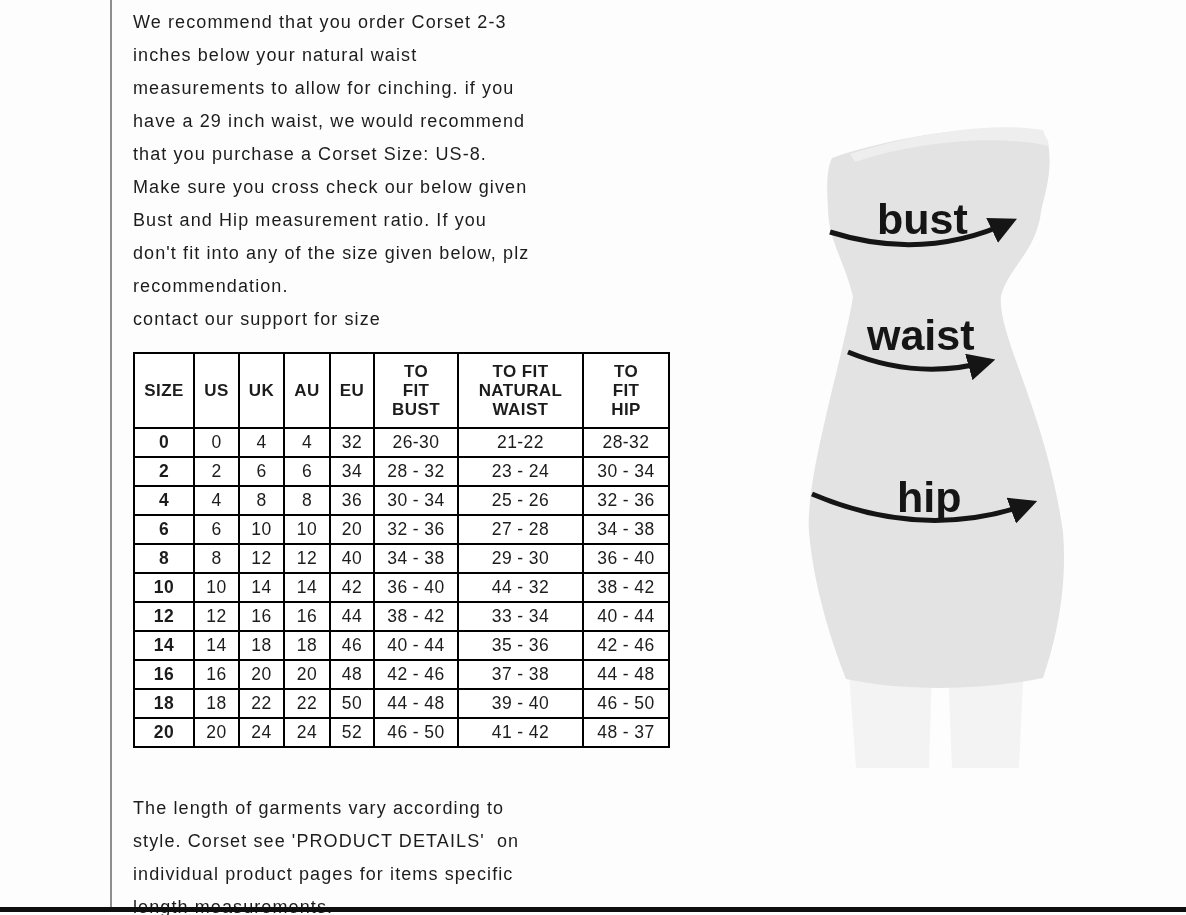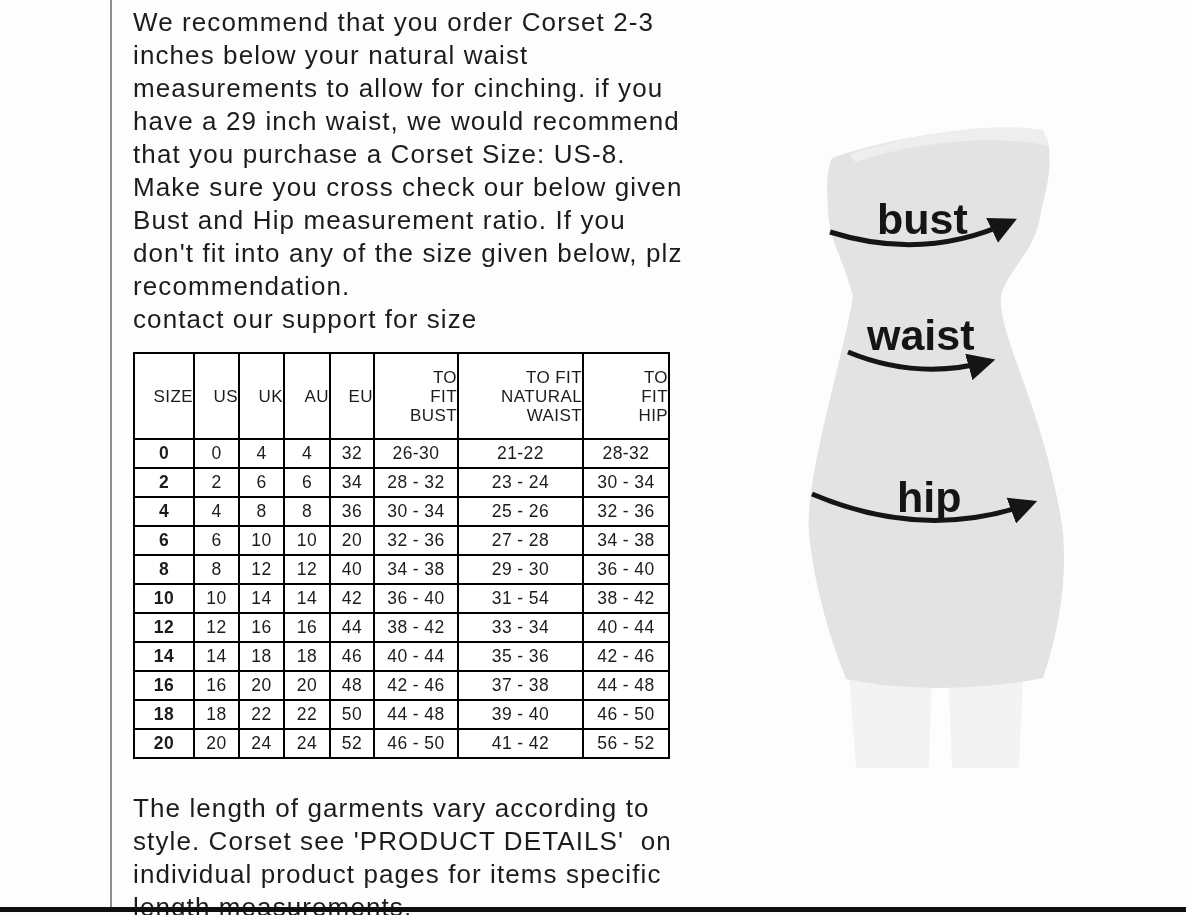--- a/index.html
+++ b/index.html
@@ -26,21 +26,21 @@
     position:absolute;left:110px;top:0;width:2px;height:907px;
     background:var(--divider);
   }
   .bottom-bar{
     position:absolute;left:0;top:907px;width:1186px;height:5px;
     background:var(--bottom_bar);
   }
   .paragraph{
     position:absolute;left:133px;
     color:var(--text);
-    font-size:26px;line-height:33px;letter-spacing:1.1px;
+    font-size:18px;line-height:33px;letter-spacing:1.1px;
   }
   .intro{top:6px;}
   .footer{top:792px;}
   .para-line{white-space:pre;}
   table.size-table{
     position:absolute;left:133px;top:352px;
     border-collapse:collapse;table-layout:fixed;width:535px;
     color:var(--text);
   }
   .size-table col.c0{width:60px;}
@@ -50,25 +50,24 @@
   .size-table col.c4{width:44px;}
   .size-table col.c5{width:84px;}
   .size-table col.c6{width:125px;}
   .size-table col.c7{width:86px;}
   .size-table th,.size-table td{
     border:2px solid var(--table_border);
     text-align:center;vertical-align:middle;
     background:#fff;
   }
   .size-table th{
-    height:86px;
-    font-size:17px;font-weight:normal;line-height:19px;
+    height:75px;
+    font-size:17px;font-weight:bold;line-height:19px;
     letter-spacing:0.4px;
     white-space:pre-line;
-    text-align:right;
   }
   .size-table td{
     height:29px;
     font-size:17.5px;font-weight:normal;
     letter-spacing:0.4px;
   }
   .size-table td.size-col{font-weight:bold;}
   .figure-wrap{
     position:absolute;left:760px;top:100px;width:426px;height:720px;
   }
@@ -177,21 +176,21 @@
           <td>29 - 30</td>
           <td>36 - 40</td>
         </tr>
         <tr>
           <td class="size-col">10</td>
           <td>10</td>
           <td>14</td>
           <td>14</td>
           <td>42</td>
           <td>36 - 40</td>
-          <td>31 - 54</td>
+          <td>44 - 32</td>
           <td>38 - 42</td>
         </tr>
         <tr>
           <td class="size-col">12</td>
           <td>12</td>
           <td>16</td>
           <td>16</td>
           <td>44</td>
           <td>38 - 42</td>
           <td>33 - 34</td>
@@ -228,21 +227,21 @@
           <td>46 - 50</td>
         </tr>
         <tr>
           <td class="size-col">20</td>
           <td>20</td>
           <td>24</td>
           <td>24</td>
           <td>52</td>
           <td>46 - 50</td>
           <td>41 - 42</td>
-          <td>56 - 52</td>
+          <td>48 - 37</td>
         </tr>
       </tbody>
   </table>
 
   <div class="figure-wrap">
     <svg width="426" height="720" viewBox="0 0 426 720">
       <defs>
         <marker id="ah" viewBox="0 0 10 10" refX="8" refY="5" markerWidth="5.5" markerHeight="5.5" orient="auto-start-reverse">
           <path d="M0 0 L10 5 L0 10 z" fill="#151515"></path>
         </marker>

